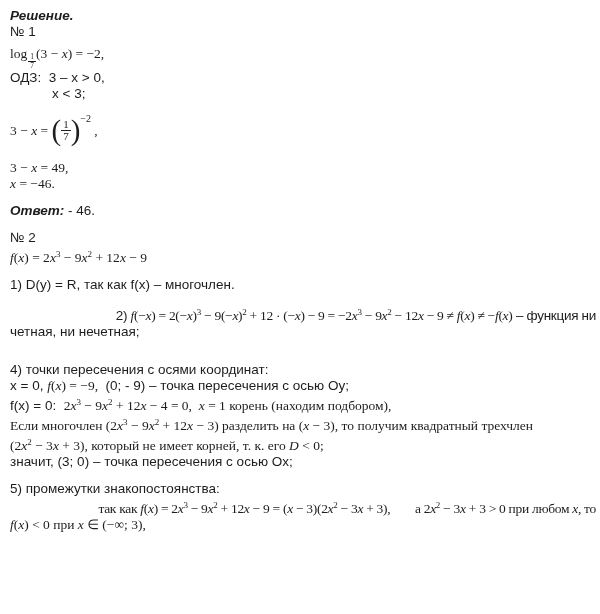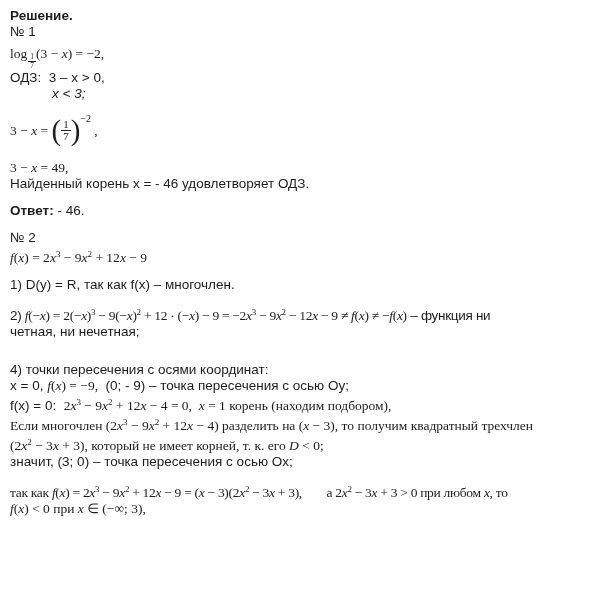--- a/index.html
+++ b/index.html
@@ -14,31 +14,31 @@
     padding: 8px 4px 0 10px;
     color: #1d1d1d;
   }
   .line {
     white-space: pre;
     min-height: 16px;
     line-height: 16px;
     font-size: 13.5px;
   }
   .line.blank { height: 11px; min-height: 11px; }
-  .line.indent { padding-left: 42px; font-style: italic; }
-  .line.tight { letter-spacing: -0.3px; }
+  .line.indent { padding-left: 42px; }
+  .line.tight { letter-spacing: -0.3px; text-align: right; }
   .line.logline { line-height: 24px; padding-top: 2px; }
   .line.vcenter {
     display: flex;
     align-items: center;
     height: 36px;
   }
   
   .t  { font-family: "Liberation Sans", sans-serif; }
-  .b  { font-family: "Liberation Sans", sans-serif; font-weight: bold; }
+  .b  { font-family: "Liberation Sans", sans-serif; font-weight: bold; font-style: italic; }
   .m  { font-family: "Liberation Serif", serif; }
   .mi { font-family: "Liberation Serif", serif; font-style: italic; }
   .sup {
     font-family: "Liberation Serif", serif;
     font-size: 9px;
     vertical-align: 5px;
   }
   .supi {
     font-family: "Liberation Serif", serif;
     font-style: italic;
@@ -75,35 +75,36 @@
 <div id="doc">
     <div class="line"><span class="b">Решение.</span></div>
     <div class="line"><span class="t">№ 1</span></div>
     <div class="line logline"><span class="m">log</span><span class="subfrac"><span class="num">1</span><span class="den">7</span></span><span class="m">(3 − </span><span class="mi">x</span><span class="m">) = −2,</span></div>
     <div class="line"><span class="t">ОДЗ:  3 – x &gt; 0,</span></div>
     <div class="line indent"><span class="t">x &lt; 3;</span></div>
     <div class="line blank"></div>
     <div class="line vcenter"><span class="m">3 − </span><span class="mi">x</span><span class="m"> = </span><span class="bigp">(</span><span class="frac"><span class="num">1</span><span class="den">7</span></span><span class="bigp">)</span><span class="sup">−2</span><span class="m"> ,</span></div>
     <div class="line blank"></div>
     <div class="line"><span class="m">3 − </span><span class="mi">x</span><span class="m"> = 49,</span></div>
-    <div class="line"><span class="t">Найденный корень x = - 46 удовлетворяет ОДЗ.</span></div>
+    <div class="line"><span class="mi">x</span><span class="m"> = −46.</span></div>
     <div class="line blank"></div>
     <div class="line"><span class="b">Ответ:</span><span class="t"> - 46.</span></div>
     <div class="line blank"></div>
     <div class="line"><span class="t">№ 2</span></div>
     <div class="line"><span class="mi">f</span><span class="m">(</span><span class="mi">x</span><span class="m">) = 2</span><span class="mi">x</span><span class="sup">3</span><span class="m"> − 9</span><span class="mi">x</span><span class="sup">2</span><span class="m"> + 12</span><span class="mi">x</span><span class="m"> − 9</span></div>
     <div class="line blank"></div>
     <div class="line"><span class="t">1) D(y) = R, так как f(x) – многочлен.</span></div>
     <div class="line blank"></div>
     <div class="line tight"><span class="t">2) </span><span class="mi">f</span><span class="m">(−</span><span class="mi">x</span><span class="m">) = 2(−</span><span class="mi">x</span><span class="m">)</span><span class="sup">3</span><span class="m"> − 9(−</span><span class="mi">x</span><span class="m">)</span><span class="sup">2</span><span class="m"> + 12 · (−</span><span class="mi">x</span><span class="m">) − 9 = −2</span><span class="mi">x</span><span class="sup">3</span><span class="m"> − 9</span><span class="mi">x</span><span class="sup">2</span><span class="m"> − 12</span><span class="mi">x</span><span class="m"> − 9 ≠ </span><span class="mi">f</span><span class="m">(</span><span class="mi">x</span><span class="m">) ≠ −</span><span class="mi">f</span><span class="m">(</span><span class="mi">x</span><span class="m">)</span><span class="t"> – функция ни</span></div>
     <div class="line"><span class="t">четная, ни нечетная;</span></div>
     <div class="line blank"></div>
     <div class="line blank"></div>
     <div class="line"><span class="t">4) точки пересечения с осями координат:</span></div>
     <div class="line"><span class="t">x = 0, </span><span class="mi">f</span><span class="m">(</span><span class="mi">x</span><span class="m">) = −9,</span><span class="t">  (0; - 9) – точка пересечения с осью Оу;</span></div>
     <div class="line"><span class="t">f(x) = 0:  </span><span class="m">2</span><span class="mi">x</span><span class="sup">3</span><span class="m"> − 9</span><span class="mi">x</span><span class="sup">2</span><span class="m"> + 12</span><span class="mi">x</span><span class="m"> − 4 = 0,  </span><span class="mi">x</span><span class="m"> = 1 корень (находим подбором),</span></div>
-    <div class="line"><span class="m">Если многочлен (2</span><span class="mi">x</span><span class="sup">3</span><span class="m"> − 9</span><span class="mi">x</span><span class="sup">2</span><span class="m"> + 12</span><span class="mi">x</span><span class="m"> − 4) разделить на (</span><span class="mi">x</span><span class="m"> − 3), то получим квадратный трехчлен</span></div>
+    <div class="line"><span class="m">Если многочлен (2</span><span class="mi">x</span><span class="sup">3</span><span class="m"> − 9</span><span class="mi">x</span><span class="sup">2</span><span class="m"> + 12</span><span class="mi">x</span><span class="m"> − 3) разделить на (</span><span class="mi">x</span><span class="m"> − 3), то получим квадратный трехчлен</span></div>
     <div class="line"><span class="m">(2</span><span class="mi">x</span><span class="sup">2</span><span class="m"> − 3</span><span class="mi">x</span><span class="m"> + 3), который не имеет корней, т. к. его </span><span class="mi">D</span><span class="m"> &lt; 0;</span></div>
     <div class="line"><span class="t">значит, (3; 0) – точка пересечения с осью Ох;</span></div>
     <div class="line blank"></div>
+    <div class="line"><span class="t">5) промежутки знакопостоянства:</span></div>
     <div class="line tight"><span class="m">так как </span><span class="mi">f</span><span class="m">(</span><span class="mi">x</span><span class="m">) = 2</span><span class="mi">x</span><span class="sup">3</span><span class="m"> − 9</span><span class="mi">x</span><span class="sup">2</span><span class="m"> + 12</span><span class="mi">x</span><span class="m"> − 9 = (</span><span class="mi">x</span><span class="m"> − 3)(2</span><span class="mi">x</span><span class="sup">2</span><span class="m"> − 3</span><span class="mi">x</span><span class="m"> + 3),        а 2</span><span class="mi">x</span><span class="sup">2</span><span class="m"> − 3</span><span class="mi">x</span><span class="m"> + 3 &gt; 0 при любом </span><span class="mi">x</span><span class="m">, то</span></div>
     <div class="line"><span class="mi">f</span><span class="m">(</span><span class="mi">x</span><span class="m">) &lt; 0 при </span><span class="mi">x</span><span class="m"> ∈ (−∞; 3),</span></div>
   </div>
 
 </body></html>

